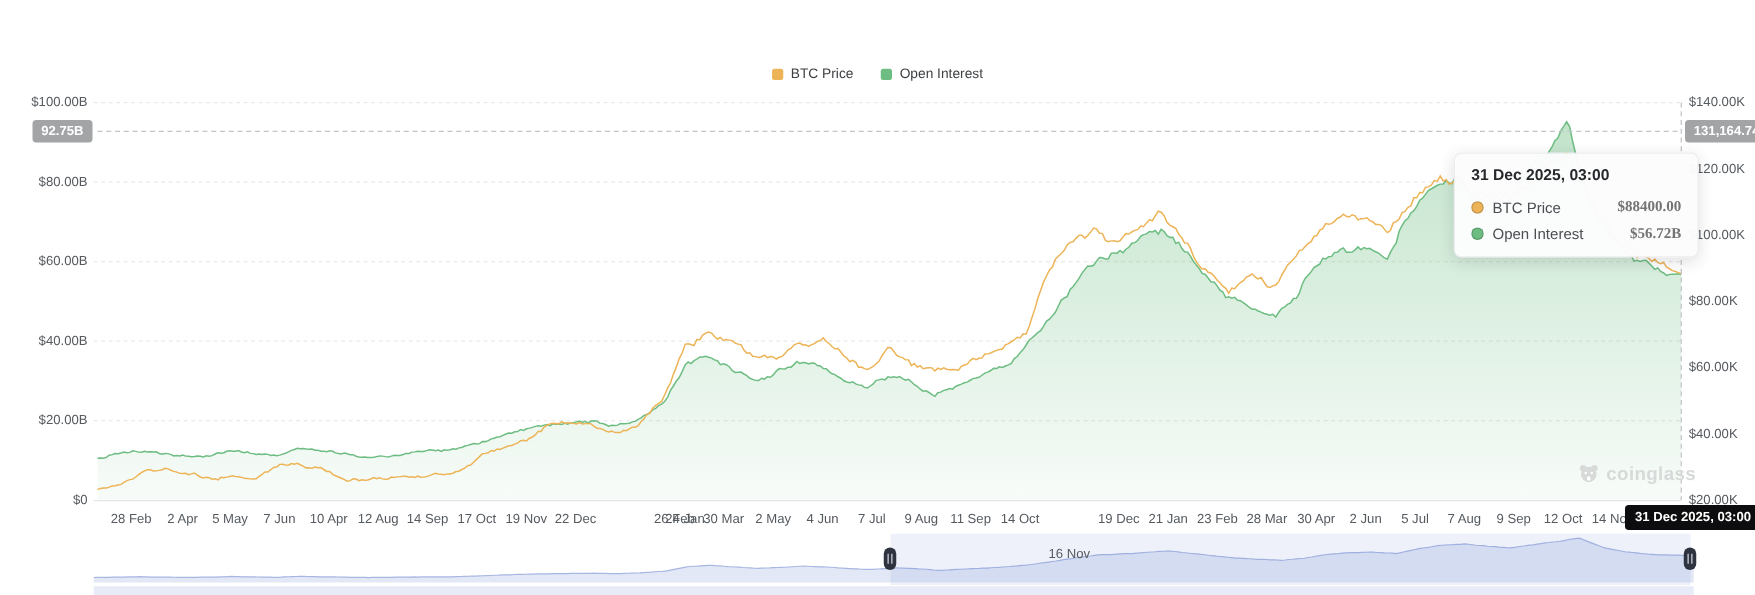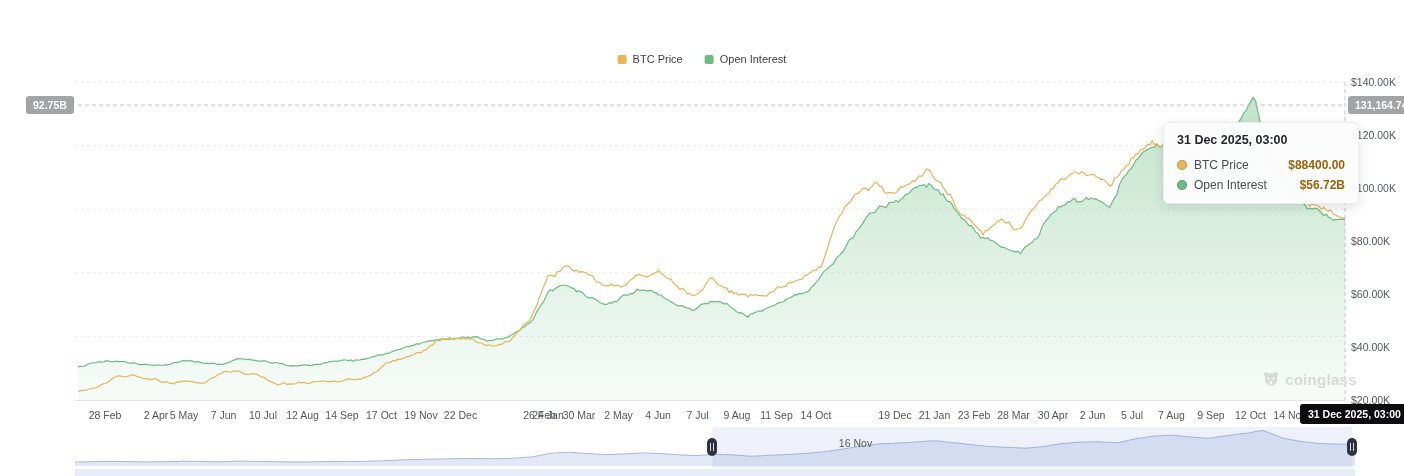--- a/index.html
+++ b/index.html
@@ -22,21 +22,21 @@
   .badge.bright{left:1348px;top:96px;}
   .xbadge{position:absolute;left:1300px;top:404px;background:#0d0d0f;color:#fff;font-size:10.5px;font-weight:bold;
           padding:4px 8px;border-radius:3px;line-height:12px;white-space:nowrap;z-index:6;}
   .tooltip{position:absolute;left:1163px;top:122px;width:168px;background:rgba(252,252,253,0.97);
            border:1px solid #ececee;border-radius:6px;box-shadow:0 3px 12px rgba(40,40,60,0.14);
            padding:10px 13px 11px;z-index:5;}
   .tt-title{font-size:12.5px;font-weight:bold;color:#26282b;margin-bottom:11px;}
   .tt-row{display:flex;align-items:center;gap:7px;font-size:12px;margin-top:6px;}
   .tt-dot{width:8px;height:8px;border-radius:50%;border:1px solid rgba(0,0,0,0.18);flex:0 0 auto;}
   .tt-label{color:#4b4e52;flex:1;}
-  .tt-value{font-weight:bold;color:#a16207;}
+  .tt-value{font-weight:bold;color:#737373;font-family:Liberation Serif, serif;}
   .watermark{position:absolute;left:1262px;top:370px;display:flex;align-items:center;gap:5px;
              color:#d7dad8;font-size:15px;font-weight:bold;letter-spacing:0.3px;z-index:1;}
   .handle{position:absolute;width:10px;height:18px;background:#2f3340;border-radius:5px;z-index:7;top:438px;
           display:flex;align-items:center;justify-content:center;gap:2px;cursor:ew-resize;}
   .handle i{display:block;width:1px;height:8px;background:#cfd3dd;}
 </style>
 </head>
 <body>
 
 <div class="stage">
@@ -72,35 +72,43 @@
     <path id="oiLine" fill="none" stroke-width="1.2" stroke="#6DBD82" d="M78.0,366.6L80.4,366.4L82.7,366.5L85.1,365.9L87.4,364.2L89.8,363.7L92.1,362.8L94.5,363.0L96.8,362.4L99.2,361.7L101.5,362.2L103.9,361.9L106.2,360.7L108.6,361.1L110.9,361.7L113.3,361.8L115.6,361.1L118.0,361.6L120.3,361.5L122.7,361.6L125.0,361.5L127.4,362.8L129.7,363.3L132.1,362.8L134.4,362.9L136.8,363.7L139.1,364.7L141.5,364.5L143.8,364.7L146.2,364.1L148.5,364.9L150.9,365.0L153.2,365.4L155.6,365.2L157.9,364.8L160.3,365.0L162.6,365.5L165.0,364.7L167.3,364.9L169.7,364.5L172.0,363.2L174.4,362.3L176.7,362.6L179.1,362.2L181.4,361.0L183.8,360.7L186.1,360.9L188.5,360.9L190.8,360.4L193.2,361.6L195.5,362.1L197.9,361.4L200.2,362.7L202.6,362.9L204.9,363.6L207.3,363.2L209.6,363.6L212.0,363.2L214.3,363.5L216.7,364.3L219.0,364.1L221.4,364.6L223.7,364.1L226.1,363.3L228.4,362.6L230.8,361.5L233.1,360.3L235.5,359.6L237.8,358.6L240.2,359.0L242.5,358.8L244.9,359.2L247.2,359.3L249.6,359.2L251.9,360.1L254.3,360.1L256.6,360.9L259.0,360.9L261.4,361.3L263.7,360.6L266.1,361.0L268.4,362.3L270.8,362.8L273.1,363.1L275.5,362.5L277.8,363.0L280.2,363.7L282.5,363.7L284.9,365.0L287.2,365.6L289.6,365.8L291.9,365.6L294.3,365.9L296.6,365.9L299.0,365.8L301.3,365.3L303.7,364.8L306.0,364.9L308.4,365.3L310.7,365.5L313.1,364.9L315.4,364.3L317.8,364.4L320.1,364.4L322.5,363.6L324.8,362.7L327.2,362.7L329.5,361.7L331.9,361.5L334.2,361.0L336.6,361.2L338.9,361.2L341.3,360.5L343.6,359.9L346.0,360.0L348.3,360.6L350.7,360.0L353.0,361.2L355.4,359.8L357.7,360.1L360.1,359.8L362.4,359.1L364.8,359.3L367.1,358.3L369.5,358.0L371.8,356.8L374.2,356.3L376.5,355.6L378.9,354.8L381.2,355.2L383.6,354.9L385.9,353.3L388.3,353.3L390.6,352.5L393.0,351.1L395.3,350.6L397.7,349.6L400.0,349.4L402.4,348.3L404.7,347.2L407.1,346.5L409.4,346.6L411.8,345.4L414.1,345.3L416.5,343.6L418.8,344.3L421.2,343.0L423.5,342.5L425.9,341.9L428.2,341.1L430.6,340.7L432.9,341.0L435.3,340.1L437.6,339.7L440.0,340.5L442.4,339.0L444.7,339.3L447.1,339.2L449.4,339.5L451.8,338.4L454.1,339.4L456.5,338.3L458.8,338.1L461.2,337.5L463.5,336.8L465.9,338.0L468.2,337.0L470.6,338.3L472.9,336.8L475.3,336.6L477.6,336.9L480.0,338.7L482.3,338.8L484.7,339.8L487.0,341.0L489.4,340.3L491.7,340.4L494.1,340.1L496.4,338.8L498.8,338.9L501.1,338.8L503.5,338.6L505.8,337.5L508.2,337.1L510.5,335.5L512.9,334.3L515.2,332.4L517.6,331.6L519.9,330.1L522.3,327.7L524.6,326.7L527.0,324.3L529.3,323.3L531.7,321.2L534.0,318.0L536.4,312.3L538.7,308.8L541.1,304.8L543.4,302.0L545.8,297.1L548.1,291.9L550.5,289.6L552.8,290.9L555.2,288.5L557.5,287.3L559.9,285.5L562.2,285.5L564.6,285.0L566.9,285.8L569.3,286.5L571.6,287.9L574.0,288.6L576.3,291.7L578.7,291.0L581.0,291.8L583.4,293.4L585.7,296.4L588.1,297.9L590.4,297.8L592.8,297.7L595.1,299.2L597.5,300.5L599.8,302.6L602.2,303.5L604.5,304.3L606.9,304.4L609.2,302.6L611.6,303.3L613.9,301.4L616.3,301.8L618.6,299.9L621.0,296.9L623.4,294.9L625.7,295.1L628.1,295.2L630.4,293.7L632.8,293.7L635.1,291.7L637.5,289.1L639.8,290.7L642.2,290.1L644.5,290.2L646.9,291.2L649.2,290.4L651.6,290.6L653.9,292.4L656.3,292.8L658.6,294.9L661.0,295.0L663.3,297.3L665.7,299.0L668.0,299.7L670.4,301.4L672.7,302.6L675.1,304.6L677.4,305.6L679.8,306.1L682.1,305.5L684.5,307.1L686.8,307.9L689.2,308.2L691.5,309.9L693.9,310.4L696.2,308.8L698.6,307.1L700.9,304.3L703.3,303.9L705.6,303.3L708.0,303.9L710.3,301.5L712.7,301.9L715.0,301.5L717.4,301.9L719.7,301.3L722.1,302.9L724.4,304.1L726.8,303.5L729.1,305.4L731.5,307.8L733.8,309.0L736.2,311.4L738.5,312.9L740.9,312.7L743.2,314.0L745.6,315.7L747.9,317.1L750.3,314.2L752.6,313.7L755.0,312.3L757.3,311.8L759.7,310.8L762.0,311.3L764.4,309.2L766.7,308.2L769.1,307.3L771.4,306.2L773.8,305.7L776.1,304.2L778.5,302.9L780.8,302.4L783.2,301.8L785.5,300.2L787.9,298.5L790.2,297.7L792.6,296.4L794.9,294.7L797.3,294.8L799.6,293.5L802.0,293.9L804.4,292.8L806.7,291.9L809.1,290.7L811.4,286.9L813.8,285.2L816.1,282.1L818.5,279.7L820.8,276.2L823.2,272.2L825.5,270.4L827.9,268.3L830.2,266.0L832.6,264.5L834.9,260.9L837.3,256.9L839.6,255.4L842.0,252.5L844.3,249.8L846.7,244.8L849.0,240.1L851.4,238.4L853.7,237.3L856.1,231.6L858.4,229.4L860.8,226.1L863.1,222.9L865.5,218.7L867.8,215.7L870.2,212.9L872.5,213.0L874.9,212.2L877.2,208.9L879.6,206.0L881.9,206.2L884.3,207.2L886.6,207.2L889.0,202.5L891.3,202.4L893.7,202.5L896.0,200.3L898.4,202.2L900.7,199.4L903.1,197.8L905.4,194.6L907.8,194.1L910.1,192.4L912.5,189.1L914.8,187.7L917.2,187.1L919.5,185.3L921.9,185.5L924.2,184.4L926.6,187.3L928.9,183.5L931.3,185.2L933.6,188.5L936.0,189.9L938.3,189.8L940.7,194.8L943.0,193.7L945.4,198.6L947.7,201.4L950.1,201.7L952.4,205.1L954.8,209.2L957.1,212.1L959.5,215.0L961.8,218.7L964.2,219.6L966.5,222.4L968.9,225.6L971.2,225.6L973.6,228.5L975.9,232.2L978.3,233.6L980.6,238.1L983.0,237.5L985.4,238.5L987.7,237.8L990.1,240.2L992.4,240.6L994.8,242.3L997.1,243.9L999.5,246.0L1001.8,247.3L1004.2,247.3L1006.5,248.8L1008.9,249.7L1011.2,250.8L1013.6,251.4L1015.9,252.1L1018.3,251.4L1020.6,253.7L1023.0,249.8L1025.3,246.8L1027.7,245.6L1030.0,243.5L1032.4,242.4L1034.7,238.8L1037.1,238.7L1039.4,234.8L1041.8,227.4L1044.1,222.8L1046.5,220.2L1048.8,217.5L1051.2,214.1L1053.5,212.6L1055.9,211.1L1058.2,206.6L1060.6,207.1L1062.9,205.4L1065.3,205.1L1067.6,201.9L1070.0,201.8L1072.3,199.5L1074.7,198.3L1077.0,201.8L1079.4,201.8L1081.7,201.7L1084.1,199.9L1086.4,197.5L1088.8,199.8L1091.1,198.0L1093.5,199.0L1095.8,198.7L1098.2,200.3L1100.5,201.4L1102.9,202.5L1105.2,204.4L1107.6,206.3L1109.9,207.4L1112.3,201.9L1114.6,197.9L1117.0,194.3L1119.3,185.0L1121.7,180.3L1124.0,176.6L1126.4,174.6L1128.7,170.4L1131.1,168.5L1133.4,165.1L1135.8,160.2L1138.1,158.5L1140.5,155.3L1142.8,152.3L1145.2,151.0L1147.5,149.6L1149.9,148.2L1152.2,147.3L1154.6,147.2L1156.9,144.2L1159.3,146.4L1161.6,146.9L1164.0,142.2L1166.4,140.4L1168.7,145.6L1171.1,146.5L1173.4,152.6L1175.8,153.9L1178.1,158.5L1180.5,157.3L1182.8,161.2L1185.2,161.2L1187.5,161.7L1189.9,164.6L1192.2,162.1L1194.6,161.3L1196.9,163.5L1199.3,165.9L1201.6,165.7L1204.0,162.2L1206.3,160.5L1208.7,158.8L1211.0,155.6L1213.4,149.8L1215.7,146.6L1218.1,141.5L1220.4,140.7L1222.8,136.5L1225.1,132.4L1227.5,129.5L1229.8,124.3L1232.2,124.5L1234.5,125.5L1236.9,126.4L1239.2,121.3L1241.6,117.6L1243.9,112.5L1246.3,110.5L1248.6,104.7L1251.0,101.1L1253.3,97.4L1255.7,101.3L1258.0,112.6L1260.4,122.6L1262.7,130.7L1265.1,136.1L1267.4,145.2L1269.8,154.6L1272.1,165.0L1274.5,167.0L1276.8,169.6L1279.2,175.9L1281.5,175.6L1283.9,183.4L1286.2,184.7L1288.6,187.3L1290.9,190.8L1293.3,192.7L1295.6,193.8L1298.0,197.9L1300.3,201.8L1302.7,203.5L1305.0,204.7L1307.4,208.9L1309.7,208.2L1312.1,209.1L1314.4,208.4L1316.8,208.3L1319.1,210.5L1321.5,212.8L1323.8,215.5L1326.2,214.3L1328.5,217.2L1330.9,218.4L1333.2,220.3L1335.6,219.6L1337.9,219.3L1340.3,219.3L1342.6,219.1L1345.0,219.6"></path>
     <path id="btcLine" fill="none" stroke-width="1.2" stroke="#EDB457" d="M78.0,391.5L80.4,390.8L82.7,390.4L85.1,390.4L87.4,389.7L89.8,388.8L92.1,388.6L94.5,388.0L96.8,387.5L99.2,385.9L101.5,384.5L103.9,383.7L106.2,383.3L108.6,381.6L110.9,379.7L113.3,378.0L115.6,376.7L118.0,375.8L120.3,375.8L122.7,376.8L125.0,376.6L127.4,376.3L129.7,375.8L132.1,374.6L134.4,375.1L136.8,376.2L139.1,377.1L141.5,377.7L143.8,378.7L146.2,378.8L148.5,378.7L150.9,379.8L153.2,379.1L155.6,378.4L157.9,380.1L160.3,381.6L162.6,382.3L165.0,381.9L167.3,382.1L169.7,383.4L172.0,383.1L174.4,384.0L176.7,381.9L179.1,382.1L181.4,381.7L183.8,381.2L186.1,380.7L188.5,381.3L190.8,381.4L193.2,381.9L195.5,382.6L197.9,382.8L200.2,383.1L202.6,383.2L204.9,383.0L207.3,381.1L209.6,379.6L212.0,377.6L214.3,377.6L216.7,375.6L219.0,374.0L221.4,373.6L223.7,371.5L226.1,371.4L228.4,372.0L230.8,372.2L233.1,370.8L235.5,371.4L237.8,370.7L240.2,371.8L242.5,372.9L244.9,374.3L247.2,374.3L249.6,374.5L251.9,373.7L254.3,374.2L256.6,374.1L259.0,375.6L261.4,377.1L263.7,377.1L266.1,379.5L268.4,380.6L270.8,381.6L273.1,382.6L275.5,383.7L277.8,384.9L280.2,384.5L282.5,383.0L284.9,383.2L287.2,384.5L289.6,383.8L291.9,384.1L294.3,384.0L296.6,383.2L299.0,382.1L301.3,382.9L303.7,382.3L306.0,383.1L308.4,383.4L310.7,383.2L313.1,381.7L315.4,382.0L317.8,381.5L320.1,381.3L322.5,381.0L324.8,381.0L327.2,381.8L329.5,381.4L331.9,381.9L334.2,380.8L336.6,381.8L338.9,381.6L341.3,381.3L343.6,380.5L346.0,379.5L348.3,378.6L350.7,379.2L353.0,379.4L355.4,379.8L357.7,379.1L360.1,379.1L362.4,378.6L364.8,377.2L367.1,377.0L369.5,375.6L371.8,374.5L374.2,372.5L376.5,372.0L378.9,369.8L381.2,367.5L383.6,365.3L385.9,363.0L388.3,362.7L390.6,362.2L393.0,360.4L395.3,361.0L397.7,359.2L400.0,359.6L402.4,358.5L404.7,357.6L407.1,356.6L409.4,356.4L411.8,355.3L414.1,354.5L416.5,352.6L418.8,352.3L421.2,352.8L423.5,350.6L425.9,349.6L428.2,347.9L430.6,345.1L432.9,345.1L435.3,341.6L437.6,340.2L440.0,339.1L442.4,338.6L444.7,338.8L447.1,339.1L449.4,337.3L451.8,338.8L454.1,338.3L456.5,338.4L458.8,338.7L461.2,339.1L463.5,338.0L465.9,339.1L468.2,338.9L470.6,338.8L472.9,339.1L475.3,341.1L477.6,342.6L480.0,342.8L482.3,343.5L484.7,344.9L487.0,345.6L489.4,344.8L491.7,345.9L494.1,346.0L496.4,346.0L498.8,344.3L501.1,344.6L503.5,343.1L505.8,341.7L508.2,341.7L510.5,340.6L512.9,337.2L515.2,335.1L517.6,331.3L519.9,330.6L522.3,326.4L524.6,324.3L527.0,322.6L529.3,321.1L531.7,316.0L534.0,310.7L536.4,306.4L538.7,299.5L541.1,293.5L543.4,286.9L545.8,282.2L548.1,275.5L550.5,275.1L552.8,275.6L555.2,276.4L557.5,271.6L559.9,271.7L562.2,268.1L564.6,266.5L566.9,265.6L569.3,266.5L571.6,269.2L574.0,271.2L576.3,270.0L578.7,272.4L581.0,271.7L583.4,272.1L585.7,272.5L588.1,274.4L590.4,275.3L592.8,275.8L595.1,280.1L597.5,282.5L599.8,282.3L602.2,285.0L604.5,285.3L606.9,285.9L609.2,285.4L611.6,284.1L613.9,286.1L616.3,285.3L618.6,285.5L621.0,287.2L623.4,285.8L625.7,285.1L628.1,282.8L630.4,279.9L632.8,278.7L635.1,276.1L637.5,274.9L639.8,274.5L642.2,276.0L644.5,275.9L646.9,277.1L649.2,275.7L651.6,274.9L653.9,273.1L656.3,272.4L658.6,270.2L661.0,273.2L663.3,274.8L665.7,277.4L668.0,279.0L670.4,278.9L672.7,281.6L675.1,284.7L677.4,286.4L679.8,289.4L682.1,288.2L684.5,289.7L686.8,293.7L689.2,293.6L691.5,294.9L693.9,295.6L696.2,294.5L698.6,293.2L700.9,291.0L703.3,288.9L705.6,284.6L708.0,281.1L710.3,278.0L712.7,278.2L715.0,281.0L717.4,284.3L719.7,285.5L722.1,286.1L724.4,287.8L726.8,287.9L729.1,292.5L731.5,290.9L733.8,293.7L736.2,292.6L738.5,295.0L740.9,294.4L743.2,294.2L745.6,294.3L747.9,296.8L750.3,294.5L752.6,295.6L755.0,294.3L757.3,295.4L759.7,295.7L762.0,295.6L764.4,295.8L766.7,296.2L769.1,293.1L771.4,292.0L773.8,291.3L776.1,288.5L778.5,286.7L780.8,287.7L783.2,286.6L785.5,286.5L787.9,283.2L790.2,283.1L792.6,282.4L794.9,281.2L797.3,280.3L799.6,279.6L802.0,279.2L804.4,275.9L806.7,274.9L809.1,273.4L811.4,272.0L813.8,269.8L816.1,270.3L818.5,267.0L820.8,267.4L823.2,261.6L825.5,254.2L827.9,247.3L830.2,238.8L832.6,232.0L834.9,225.5L837.3,220.6L839.6,215.9L842.0,213.7L844.3,207.4L846.7,205.0L849.0,202.8L851.4,200.3L853.7,195.9L856.1,193.9L858.4,193.4L860.8,190.7L863.1,188.3L865.5,188.2L867.8,190.5L870.2,188.4L872.5,185.7L874.9,182.4L877.2,183.1L879.6,186.6L881.9,186.7L884.3,192.3L886.6,193.3L889.0,192.7L891.3,192.6L893.7,193.3L896.0,192.6L898.4,189.6L900.7,186.8L903.1,187.2L905.4,185.6L907.8,184.3L910.1,183.7L912.5,180.8L914.8,181.4L917.2,178.3L919.5,175.8L921.9,176.6L924.2,172.7L926.6,169.0L928.9,169.8L931.3,172.6L933.6,177.9L936.0,180.3L938.3,181.4L940.7,182.8L943.0,187.4L945.4,190.1L947.7,194.4L950.1,194.5L952.4,198.7L954.8,205.1L957.1,209.5L959.5,212.9L961.8,215.2L964.2,215.1L966.5,217.8L968.9,218.6L971.2,220.8L973.6,224.0L975.9,226.2L978.3,228.9L980.6,230.7L983.0,234.7L985.4,230.4L987.7,230.9L990.1,228.2L992.4,226.0L994.8,224.5L997.1,221.6L999.5,220.6L1001.8,219.1L1004.2,221.8L1006.5,223.1L1008.9,222.0L1011.2,225.8L1013.6,229.2L1015.9,229.9L1018.3,228.7L1020.6,228.0L1023.0,225.3L1025.3,220.2L1027.7,216.2L1030.0,212.1L1032.4,209.8L1034.7,207.4L1037.1,204.7L1039.4,200.5L1041.8,199.9L1044.1,197.2L1046.5,194.7L1048.8,193.5L1051.2,189.1L1053.5,188.4L1055.9,184.0L1058.2,183.0L1060.6,178.9L1062.9,179.3L1065.3,178.9L1067.6,177.1L1070.0,174.6L1072.3,173.6L1074.7,171.4L1077.0,173.0L1079.4,173.6L1081.7,171.8L1084.1,172.7L1086.4,175.9L1088.8,175.0L1091.1,174.9L1093.5,174.2L1095.8,176.5L1098.2,177.4L1100.5,179.5L1102.9,179.5L1105.2,180.5L1107.6,183.5L1109.9,186.1L1112.3,184.5L1114.6,178.3L1117.0,177.3L1119.3,175.2L1121.7,170.1L1124.0,169.2L1126.4,165.8L1128.7,164.7L1131.1,158.2L1133.4,158.2L1135.8,154.0L1138.1,154.2L1140.5,149.8L1142.8,149.5L1145.2,147.9L1147.5,144.5L1149.9,144.9L1152.2,140.8L1154.6,144.9L1156.9,143.8L1159.3,147.3L1161.6,146.5L1164.0,144.5L1166.4,144.8L1168.7,150.2L1171.1,149.7L1173.4,150.1L1175.8,151.3L1178.1,151.7L1180.5,157.2L1182.8,157.1L1185.2,153.3L1187.5,157.1L1189.9,156.9L1192.2,160.8L1194.6,159.4L1196.9,155.4L1199.3,160.6L1201.6,158.3L1204.0,155.7L1206.3,156.2L1208.7,157.7L1211.0,155.1L1213.4,155.8L1215.7,151.4L1218.1,150.9L1220.4,149.1L1222.8,149.1L1225.1,143.7L1227.5,146.0L1229.8,143.7L1232.2,139.5L1234.5,135.4L1236.9,133.0L1239.2,129.4L1241.6,130.1L1243.9,130.4L1246.3,129.1L1248.6,126.1L1251.0,127.3L1253.3,122.5L1255.7,124.5L1258.0,130.9L1260.4,138.6L1262.7,141.7L1265.1,146.6L1267.4,148.4L1269.8,154.8L1272.1,160.0L1274.5,161.6L1276.8,166.7L1279.2,169.4L1281.5,172.1L1283.9,176.3L1286.2,179.9L1288.6,185.2L1290.9,187.3L1293.3,190.4L1295.6,194.2L1298.0,194.9L1300.3,195.9L1302.7,196.5L1305.0,203.1L1307.4,202.6L1309.7,206.1L1312.1,204.0L1314.4,205.0L1316.8,205.3L1319.1,206.7L1321.5,209.2L1323.8,207.2L1326.2,210.0L1328.5,211.0L1330.9,209.9L1333.2,213.8L1335.6,215.0L1337.9,216.5L1340.3,217.2L1342.6,218.1L1345.0,218.7"></path>
     <line id="chX" stroke="#c2c4c6" stroke-width="1" stroke-dasharray="4 3" x1="1345" x2="1345" y1="82" y2="400"></line>
     <line id="chY" stroke="#c2c4c6" stroke-width="1" stroke-dasharray="4 3" x1="78" x2="1345" y1="105.055" y2="105.055"></line>
     <rect id="navStrip" x="75" y="469" width="1280" height="7" fill="#e7ecf8"></rect>
     <path id="navArea" stroke="none" fill="#e2e8f6" d="M75.0,462.0L78.1,461.9L81.1,461.9L84.2,461.8L87.2,461.8L90.3,461.7L93.3,461.6L96.4,461.6L99.4,461.6L102.5,461.5L105.5,461.5L108.6,461.5L111.7,461.4L114.7,461.5L117.8,461.5L120.8,461.6L123.9,461.6L126.9,461.7L130.0,461.7L133.0,461.7L136.1,461.7L139.2,461.8L142.2,461.9L145.3,461.9L148.3,461.9L151.4,461.9L154.4,461.8L157.5,461.8L160.5,461.7L163.6,461.7L166.6,461.7L169.7,461.6L172.8,461.6L175.8,461.5L178.9,461.5L181.9,461.3L185.0,461.2L188.0,461.3L191.1,461.3L194.1,461.4L197.2,461.4L200.3,461.5L203.3,461.5L206.4,461.6L209.4,461.7L212.5,461.7L215.5,461.7L218.6,461.8L221.6,461.8L224.7,461.7L227.7,461.5L230.8,461.4L233.9,461.3L236.9,461.2L240.0,461.1L243.0,461.1L246.1,461.2L249.1,461.3L252.2,461.3L255.2,461.4L258.3,461.4L261.3,461.4L264.4,461.5L267.5,461.5L270.5,461.6L273.6,461.7L276.6,461.7L279.7,461.8L282.7,461.8L285.8,461.8L288.8,461.9L291.9,461.9L295.0,462.0L298.0,461.9L301.1,461.9L304.1,461.9L307.2,461.9L310.2,461.8L313.3,461.8L316.3,461.7L319.4,461.7L322.4,461.6L325.5,461.6L328.6,461.6L331.6,461.5L334.7,461.6L337.7,461.5L340.8,461.5L343.8,461.5L346.9,461.4L349.9,461.4L353.0,461.4L356.1,461.4L359.1,461.4L362.2,461.4L365.2,461.3L368.3,461.2L371.3,461.1L374.4,461.0L377.4,460.9L380.5,460.9L383.5,460.7L386.6,460.6L389.7,460.5L392.7,460.4L395.8,460.2L398.8,460.1L401.9,459.9L404.9,459.8L408.0,459.8L411.0,459.6L414.1,459.5L417.1,459.5L420.2,459.4L423.3,459.3L426.3,459.3L429.4,459.1L432.4,459.1L435.5,459.0L438.5,459.0L441.6,458.9L444.6,458.8L447.7,458.8L450.8,458.8L453.8,458.8L456.9,458.7L459.9,458.7L463.0,458.6L466.0,458.6L469.1,458.6L472.1,458.6L475.2,458.5L478.2,458.6L481.3,458.6L484.4,458.7L487.4,458.8L490.5,458.8L493.5,458.8L496.6,458.8L499.6,458.7L502.7,458.6L505.7,458.5L508.8,458.4L511.8,458.3L514.9,458.1L518.0,457.9L521.0,457.7L524.1,457.4L527.1,457.2L530.2,457.1L533.2,456.7L536.3,456.1L539.3,455.5L542.4,454.9L545.5,454.3L548.5,453.7L551.6,453.2L554.6,453.0L557.7,452.9L560.7,452.7L563.8,452.5L566.8,452.3L569.9,452.3L572.9,452.6L576.0,452.7L579.1,453.0L582.1,453.3L585.2,453.4L588.2,453.6L591.3,453.7L594.3,454.0L597.4,454.2L600.4,454.3L603.5,454.6L606.6,454.7L609.6,454.5L612.7,454.4L615.7,454.3L618.8,454.1L621.8,454.0L624.9,453.9L627.9,453.8L631.0,453.6L634.0,453.4L637.1,453.2L640.2,453.0L643.2,452.9L646.3,453.0L649.3,453.2L652.4,453.3L655.4,453.4L658.5,453.4L661.5,453.6L664.6,453.8L667.6,454.0L670.7,454.3L673.8,454.5L676.8,454.7L679.9,454.9L682.9,455.1L686.0,455.1L689.0,455.4L692.1,455.5L695.1,455.5L698.2,455.5L701.3,455.2L704.3,455.1L707.4,454.9L710.4,454.7L713.5,454.4L716.5,454.3L719.6,454.4L722.6,454.5L725.7,454.7L728.7,454.7L731.8,454.9L734.9,455.1L737.9,455.2L741.0,455.4L744.0,455.7L747.1,456.0L750.1,456.2L753.2,456.2L756.2,456.0L759.3,455.9L762.4,455.7L765.4,455.5L768.5,455.4L771.5,455.2L774.6,455.1L777.6,454.9L780.7,454.8L783.7,454.7L786.8,454.4L789.8,454.4L792.9,454.2L796.0,454.0L799.0,453.9L802.1,453.6L805.1,453.4L808.2,453.2L811.2,452.9L814.3,452.7L817.3,452.3L820.4,452.1L823.4,451.8L826.5,451.4L829.6,451.0L832.6,450.4L835.7,450.1L838.7,449.7L841.8,449.2L844.8,448.8L847.9,448.3L850.9,447.7L854.0,447.3L857.1,446.9L860.1,446.4L863.2,446.0L866.2,445.5L869.3,445.2L872.3,444.8L875.4,444.3L878.4,443.9L881.5,443.7L884.5,443.6L887.6,443.6L890.7,443.5L893.7,443.3L896.8,443.1L899.8,442.9L902.9,442.8L905.9,442.8L909.0,442.5L912.0,442.3L915.1,442.0L918.2,441.8L921.2,441.6L924.3,441.4L927.3,441.1L930.4,441.0L933.4,440.9L936.5,440.9L939.5,441.2L942.6,441.5L945.6,442.0L948.7,442.2L951.8,442.6L954.8,442.9L957.9,443.1L960.9,443.5L964.0,443.8L967.0,444.2L970.1,444.5L973.1,444.9L976.2,445.2L979.2,445.5L982.3,445.8L985.4,446.1L988.4,446.5L991.5,446.5L994.5,446.7L997.6,446.9L1000.6,447.0L1003.7,447.3L1006.7,447.4L1009.8,447.4L1012.9,447.6L1015.9,447.8L1019.0,447.8L1022.0,448.0L1025.1,448.2L1028.1,448.0L1031.2,447.6L1034.2,447.4L1037.3,447.1L1040.3,446.8L1043.4,446.6L1046.5,446.0L1049.5,445.6L1052.6,445.0L1055.6,444.5L1058.7,444.0L1061.7,443.6L1064.8,443.3L1067.8,443.1L1070.9,442.9L1073.9,442.5L1077.0,442.3L1080.1,442.1L1083.1,442.0L1086.2,442.0L1089.2,441.9L1092.3,441.8L1095.3,441.7L1098.4,441.7L1101.4,442.0L1104.5,442.1L1107.6,442.3L1110.6,442.4L1113.7,442.5L1116.7,442.8L1119.8,442.3L1122.8,441.6L1125.9,440.9L1128.9,440.3L1132.0,439.6L1135.0,438.9L1138.1,438.4L1141.2,438.1L1144.2,437.6L1147.3,437.0L1150.3,436.5L1153.4,436.2L1156.4,436.0L1159.5,435.8L1162.5,435.7L1165.6,435.4L1168.7,435.4L1171.7,435.1L1174.8,435.4L1177.8,435.8L1180.9,436.2L1183.9,436.4L1187.0,436.5L1190.0,437.0L1193.1,437.2L1196.1,437.3L1199.2,437.7L1202.3,437.9L1205.3,438.1L1208.4,438.2L1211.4,437.9L1214.5,437.4L1217.5,437.0L1220.6,436.6L1223.6,436.1L1226.7,435.9L1229.7,435.3L1232.8,434.9L1235.9,434.3L1238.9,434.0L1242.0,433.6L1245.0,433.4L1248.1,433.0L1251.1,432.5L1254.2,431.8L1257.2,431.3L1260.3,430.9L1263.4,430.5L1266.4,431.6L1269.5,432.9L1272.5,434.1L1275.6,435.3L1278.6,436.4L1281.7,437.6L1284.7,438.5L1287.8,439.1L1290.8,439.7L1293.9,440.2L1297.0,440.8L1300.0,441.4L1303.1,441.7L1306.1,442.0L1309.2,442.3L1312.2,442.7L1315.3,443.0L1318.3,443.3L1321.4,443.5L1324.5,443.7L1327.5,443.9L1330.6,443.9L1333.6,443.9L1336.7,444.1L1339.7,444.1L1342.8,444.1L1345.8,444.3L1348.9,444.4L1351.9,444.5L1355.0,444.6L1355,466L75,466Z"></path>
     <path id="navLine" fill="none" stroke="#a7b6e2" stroke-width="1" d="M75.0,462.0L78.1,461.9L81.1,461.9L84.2,461.8L87.2,461.8L90.3,461.7L93.3,461.6L96.4,461.6L99.4,461.6L102.5,461.5L105.5,461.5L108.6,461.5L111.7,461.4L114.7,461.5L117.8,461.5L120.8,461.6L123.9,461.6L126.9,461.7L130.0,461.7L133.0,461.7L136.1,461.7L139.2,461.8L142.2,461.9L145.3,461.9L148.3,461.9L151.4,461.9L154.4,461.8L157.5,461.8L160.5,461.7L163.6,461.7L166.6,461.7L169.7,461.6L172.8,461.6L175.8,461.5L178.9,461.5L181.9,461.3L185.0,461.2L188.0,461.3L191.1,461.3L194.1,461.4L197.2,461.4L200.3,461.5L203.3,461.5L206.4,461.6L209.4,461.7L212.5,461.7L215.5,461.7L218.6,461.8L221.6,461.8L224.7,461.7L227.7,461.5L230.8,461.4L233.9,461.3L236.9,461.2L240.0,461.1L243.0,461.1L246.1,461.2L249.1,461.3L252.2,461.3L255.2,461.4L258.3,461.4L261.3,461.4L264.4,461.5L267.5,461.5L270.5,461.6L273.6,461.7L276.6,461.7L279.7,461.8L282.7,461.8L285.8,461.8L288.8,461.9L291.9,461.9L295.0,462.0L298.0,461.9L301.1,461.9L304.1,461.9L307.2,461.9L310.2,461.8L313.3,461.8L316.3,461.7L319.4,461.7L322.4,461.6L325.5,461.6L328.6,461.6L331.6,461.5L334.7,461.6L337.7,461.5L340.8,461.5L343.8,461.5L346.9,461.4L349.9,461.4L353.0,461.4L356.1,461.4L359.1,461.4L362.2,461.4L365.2,461.3L368.3,461.2L371.3,461.1L374.4,461.0L377.4,460.9L380.5,460.9L383.5,460.7L386.6,460.6L389.7,460.5L392.7,460.4L395.8,460.2L398.8,460.1L401.9,459.9L404.9,459.8L408.0,459.8L411.0,459.6L414.1,459.5L417.1,459.5L420.2,459.4L423.3,459.3L426.3,459.3L429.4,459.1L432.4,459.1L435.5,459.0L438.5,459.0L441.6,458.9L444.6,458.8L447.7,458.8L450.8,458.8L453.8,458.8L456.9,458.7L459.9,458.7L463.0,458.6L466.0,458.6L469.1,458.6L472.1,458.6L475.2,458.5L478.2,458.6L481.3,458.6L484.4,458.7L487.4,458.8L490.5,458.8L493.5,458.8L496.6,458.8L499.6,458.7L502.7,458.6L505.7,458.5L508.8,458.4L511.8,458.3L514.9,458.1L518.0,457.9L521.0,457.7L524.1,457.4L527.1,457.2L530.2,457.1L533.2,456.7L536.3,456.1L539.3,455.5L542.4,454.9L545.5,454.3L548.5,453.7L551.6,453.2L554.6,453.0L557.7,452.9L560.7,452.7L563.8,452.5L566.8,452.3L569.9,452.3L572.9,452.6L576.0,452.7L579.1,453.0L582.1,453.3L585.2,453.4L588.2,453.6L591.3,453.7L594.3,454.0L597.4,454.2L600.4,454.3L603.5,454.6L606.6,454.7L609.6,454.5L612.7,454.4L615.7,454.3L618.8,454.1L621.8,454.0L624.9,453.9L627.9,453.8L631.0,453.6L634.0,453.4L637.1,453.2L640.2,453.0L643.2,452.9L646.3,453.0L649.3,453.2L652.4,453.3L655.4,453.4L658.5,453.4L661.5,453.6L664.6,453.8L667.6,454.0L670.7,454.3L673.8,454.5L676.8,454.7L679.9,454.9L682.9,455.1L686.0,455.1L689.0,455.4L692.1,455.5L695.1,455.5L698.2,455.5L701.3,455.2L704.3,455.1L707.4,454.9L710.4,454.7L713.5,454.4L716.5,454.3L719.6,454.4L722.6,454.5L725.7,454.7L728.7,454.7L731.8,454.9L734.9,455.1L737.9,455.2L741.0,455.4L744.0,455.7L747.1,456.0L750.1,456.2L753.2,456.2L756.2,456.0L759.3,455.9L762.4,455.7L765.4,455.5L768.5,455.4L771.5,455.2L774.6,455.1L777.6,454.9L780.7,454.8L783.7,454.7L786.8,454.4L789.8,454.4L792.9,454.2L796.0,454.0L799.0,453.9L802.1,453.6L805.1,453.4L808.2,453.2L811.2,452.9L814.3,452.7L817.3,452.3L820.4,452.1L823.4,451.8L826.5,451.4L829.6,451.0L832.6,450.4L835.7,450.1L838.7,449.7L841.8,449.2L844.8,448.8L847.9,448.3L850.9,447.7L854.0,447.3L857.1,446.9L860.1,446.4L863.2,446.0L866.2,445.5L869.3,445.2L872.3,444.8L875.4,444.3L878.4,443.9L881.5,443.7L884.5,443.6L887.6,443.6L890.7,443.5L893.7,443.3L896.8,443.1L899.8,442.9L902.9,442.8L905.9,442.8L909.0,442.5L912.0,442.3L915.1,442.0L918.2,441.8L921.2,441.6L924.3,441.4L927.3,441.1L930.4,441.0L933.4,440.9L936.5,440.9L939.5,441.2L942.6,441.5L945.6,442.0L948.7,442.2L951.8,442.6L954.8,442.9L957.9,443.1L960.9,443.5L964.0,443.8L967.0,444.2L970.1,444.5L973.1,444.9L976.2,445.2L979.2,445.5L982.3,445.8L985.4,446.1L988.4,446.5L991.5,446.5L994.5,446.7L997.6,446.9L1000.6,447.0L1003.7,447.3L1006.7,447.4L1009.8,447.4L1012.9,447.6L1015.9,447.8L1019.0,447.8L1022.0,448.0L1025.1,448.2L1028.1,448.0L1031.2,447.6L1034.2,447.4L1037.3,447.1L1040.3,446.8L1043.4,446.6L1046.5,446.0L1049.5,445.6L1052.6,445.0L1055.6,444.5L1058.7,444.0L1061.7,443.6L1064.8,443.3L1067.8,443.1L1070.9,442.9L1073.9,442.5L1077.0,442.3L1080.1,442.1L1083.1,442.0L1086.2,442.0L1089.2,441.9L1092.3,441.8L1095.3,441.7L1098.4,441.7L1101.4,442.0L1104.5,442.1L1107.6,442.3L1110.6,442.4L1113.7,442.5L1116.7,442.8L1119.8,442.3L1122.8,441.6L1125.9,440.9L1128.9,440.3L1132.0,439.6L1135.0,438.9L1138.1,438.4L1141.2,438.1L1144.2,437.6L1147.3,437.0L1150.3,436.5L1153.4,436.2L1156.4,436.0L1159.5,435.8L1162.5,435.7L1165.6,435.4L1168.7,435.4L1171.7,435.1L1174.8,435.4L1177.8,435.8L1180.9,436.2L1183.9,436.4L1187.0,436.5L1190.0,437.0L1193.1,437.2L1196.1,437.3L1199.2,437.7L1202.3,437.9L1205.3,438.1L1208.4,438.2L1211.4,437.9L1214.5,437.4L1217.5,437.0L1220.6,436.6L1223.6,436.1L1226.7,435.9L1229.7,435.3L1232.8,434.9L1235.9,434.3L1238.9,434.0L1242.0,433.6L1245.0,433.4L1248.1,433.0L1251.1,432.5L1254.2,431.8L1257.2,431.3L1260.3,430.9L1263.4,430.5L1266.4,431.6L1269.5,432.9L1272.5,434.1L1275.6,435.3L1278.6,436.4L1281.7,437.6L1284.7,438.5L1287.8,439.1L1290.8,439.7L1293.9,440.2L1297.0,440.8L1300.0,441.4L1303.1,441.7L1306.1,442.0L1309.2,442.3L1312.2,442.7L1315.3,443.0L1318.3,443.3L1321.4,443.5L1324.5,443.7L1327.5,443.9L1330.6,443.9L1333.6,443.9L1336.7,444.1L1339.7,444.1L1342.8,444.1L1345.8,444.3L1348.9,444.4L1351.9,444.5L1355.0,444.6"></path>
     <rect id="navSel" y="427" height="41" fill="rgba(104,126,212,0.11)" x="712.44" width="640"></rect>
   </svg>
 
+  <div id="left-axis">
+      <span class="ytick left" style="top: 76px;">$100.00B</span>
+      <span class="ytick left" style="top: 139.6px;">$80.00B</span>
+      <span class="ytick left" style="top: 203.2px;">$60.00B</span>
+      <span class="ytick left" style="top: 266.8px;">$40.00B</span>
+      <span class="ytick left" style="top: 330.4px;">$20.00B</span>
+      <span class="ytick left" style="top: 394px;">$0</span>
+    </div>
   <div id="right-axis">
       <span class="ytick" style="left: 0px; top: 76px;">$140.00K</span>
       <span class="ytick" style="left: 0px; top: 129px;">$120.00K</span>
       <span class="ytick" style="left: 0px; top: 182px;">$100.00K</span>
       <span class="ytick" style="left: 0px; top: 235px;">$80.00K</span>
       <span class="ytick" style="left: 0px; top: 288px;">$60.00K</span>
       <span class="ytick" style="left: 0px; top: 341px;">$40.00K</span>
       <span class="ytick" style="left: 0px; top: 394px;">$20.00K</span>
     </div>
   <div id="x-axis">
       <span class="xtick" style="left: 105px;">28 Feb</span>
-      <span class="xtick" style="left: 156px;">2 Apr</span>
+      <span class="xtick" style="left: 146px;">2 Apr</span>
       <span class="xtick" style="left: 184px;">5 May</span>
       <span class="xtick" style="left: 223.5px;">7 Jun</span>
-      <span class="xtick" style="left: 263px;">10 Jul</span>
+      <span class="xtick" style="left: 263px;">10 Apr</span>
       <span class="xtick" style="left: 302.5px;">12 Aug</span>
       <span class="xtick" style="left: 342px;">14 Sep</span>
       <span class="xtick" style="left: 381.5px;">17 Oct</span>
       <span class="xtick" style="left: 421px;">19 Nov</span>
       <span class="xtick" style="left: 460.5px;">22 Dec</span>
       <span class="xtick" style="left: 500px; margin-left: 48px;">24 Jan</span>
       <span class="xtick" style="left: 539.5px;">26 Feb</span>
       <span class="xtick" style="left: 579px;">30 Mar</span>
       <span class="xtick" style="left: 618.5px;">2 May</span>
       <span class="xtick" style="left: 658px;">4 Jun</span>

